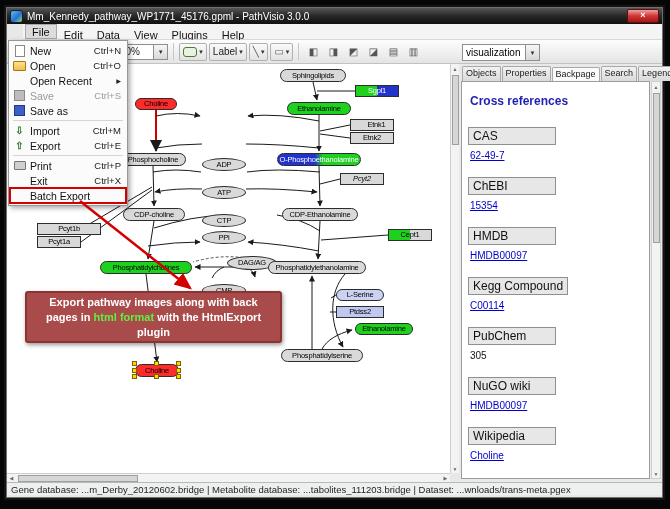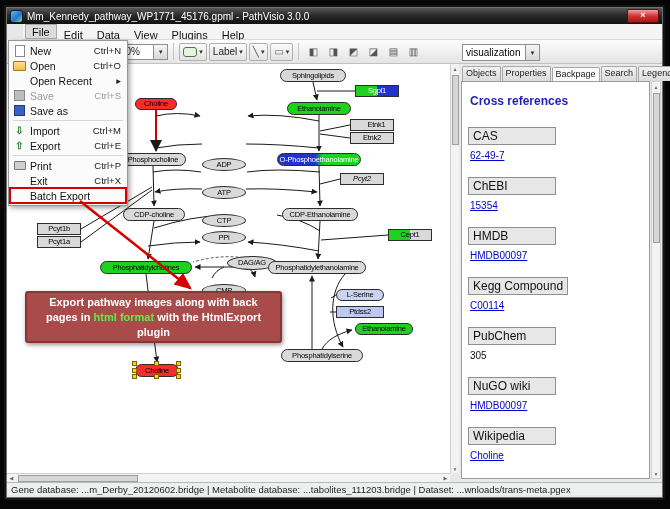--- a/index.html
+++ b/index.html
@@ -264,21 +264,21 @@
         <div class="node rounded" style="left: 113px; top: 89px; width: 66px; height: 13px; background: rgb(217, 217, 217);">Phosphocholine</div>
         <div class="node rounded" style="left: 270px; top: 89px; width: 84px; height: 13px; background: linear-gradient(90deg, rgb(34, 51, 204) 0%, rgb(34, 51, 204) 45%, rgb(30, 209, 30) 55%, rgb(30, 209, 30) 100%); color: rgb(255, 255, 255);">O-Phosphoethanolamine</div>
         <div class="node ellipse" style="left: 195px; top: 102px; width: 44px; height: 13px; background: rgb(217, 217, 217);">CTP</div>
         <div class="node ellipse" style="left: 195px; top: 119px; width: 44px; height: 13px; background: rgb(217, 217, 217);">PPi</div>
         <div class="node rect" style="left: 333px; top: 109px; width: 44px; height: 12px; background: rgb(217, 217, 217); font-style: italic;">Pcyt2</div>
         <div class="node rounded" style="left: 116px; top: 144px; width: 62px; height: 13px; background: rgb(217, 217, 217);">CDP-choline</div>
         <div class="node ellipse" style="left: 220px; top: 144px; width: 50px; height: 14px; background: rgb(217, 217, 217);">DAG/AG</div>
         <div class="node rounded" style="left: 275px; top: 144px; width: 76px; height: 13px; background: rgb(217, 217, 217);">CDP-Ethanolamine</div>
         <div class="node rect" style="left: 381px; top: 165px; width: 44px; height: 12px; background: linear-gradient(90deg, rgb(30, 209, 30) 0%, rgb(30, 209, 30) 50%, rgb(217, 217, 217) 50%, rgb(217, 217, 217) 100%);">Cept1</div>
         <div class="node ellipse" style="left: 195px; top: 172px; width: 44px; height: 13px; background: rgb(217, 217, 217);">CMP</div>
-        <div class="node rect" style="left: 30px; top: 159px; width: 44px; height: 12px; background: rgb(217, 217, 217);">Pcyt1b</div>
+        <div class="node rect" style="left: 30px; top: 159px; width: 64px; height: 12px; background: rgb(217, 217, 217);">Pcyt1b</div>
         <div class="node rect" style="left: 30px; top: 172px; width: 44px; height: 12px; background: rgb(217, 217, 217);">Pcyt1a</div>
         <div class="node rounded" style="left: 93px; top: 197px; width: 92px; height: 13px; background: rgb(30, 209, 30);">Phosphatidylcholines</div>
         <div class="node ellipse" style="left: 188px; top: 214px; width: 34px; height: 13px; background: rgb(239, 236, 203);">SAH</div>
         <div class="node ellipse" style="left: 231px; top: 214px; width: 34px; height: 13px; background: rgb(239, 236, 203);">SAM</div>
         <div class="node rounded" style="left: 261px; top: 197px; width: 98px; height: 13px; background: rgb(217, 217, 217);">Phosphatidylethanolamine</div>
         <div class="node rounded" style="left: 329px; top: 225px; width: 48px; height: 12px; background: rgb(204, 210, 242);">L-Serine</div>
         <div class="node rect" style="left: 329px; top: 242px; width: 48px; height: 12px; background: rgb(191, 200, 240);">Ptdss2</div>
         <div class="node rounded" style="left: 348px; top: 259px; width: 58px; height: 12px; background: rgb(30, 209, 30);">Ethanolamine</div>
         <div class="node rounded" style="left: 274px; top: 285px; width: 82px; height: 13px; background: rgb(217, 217, 217);">Phosphatidylserine</div>
         <div class="node rounded" style="left: 128px; top: 300px; width: 44px; height: 13px; background: rgb(255, 42, 42);">Choline</div>

